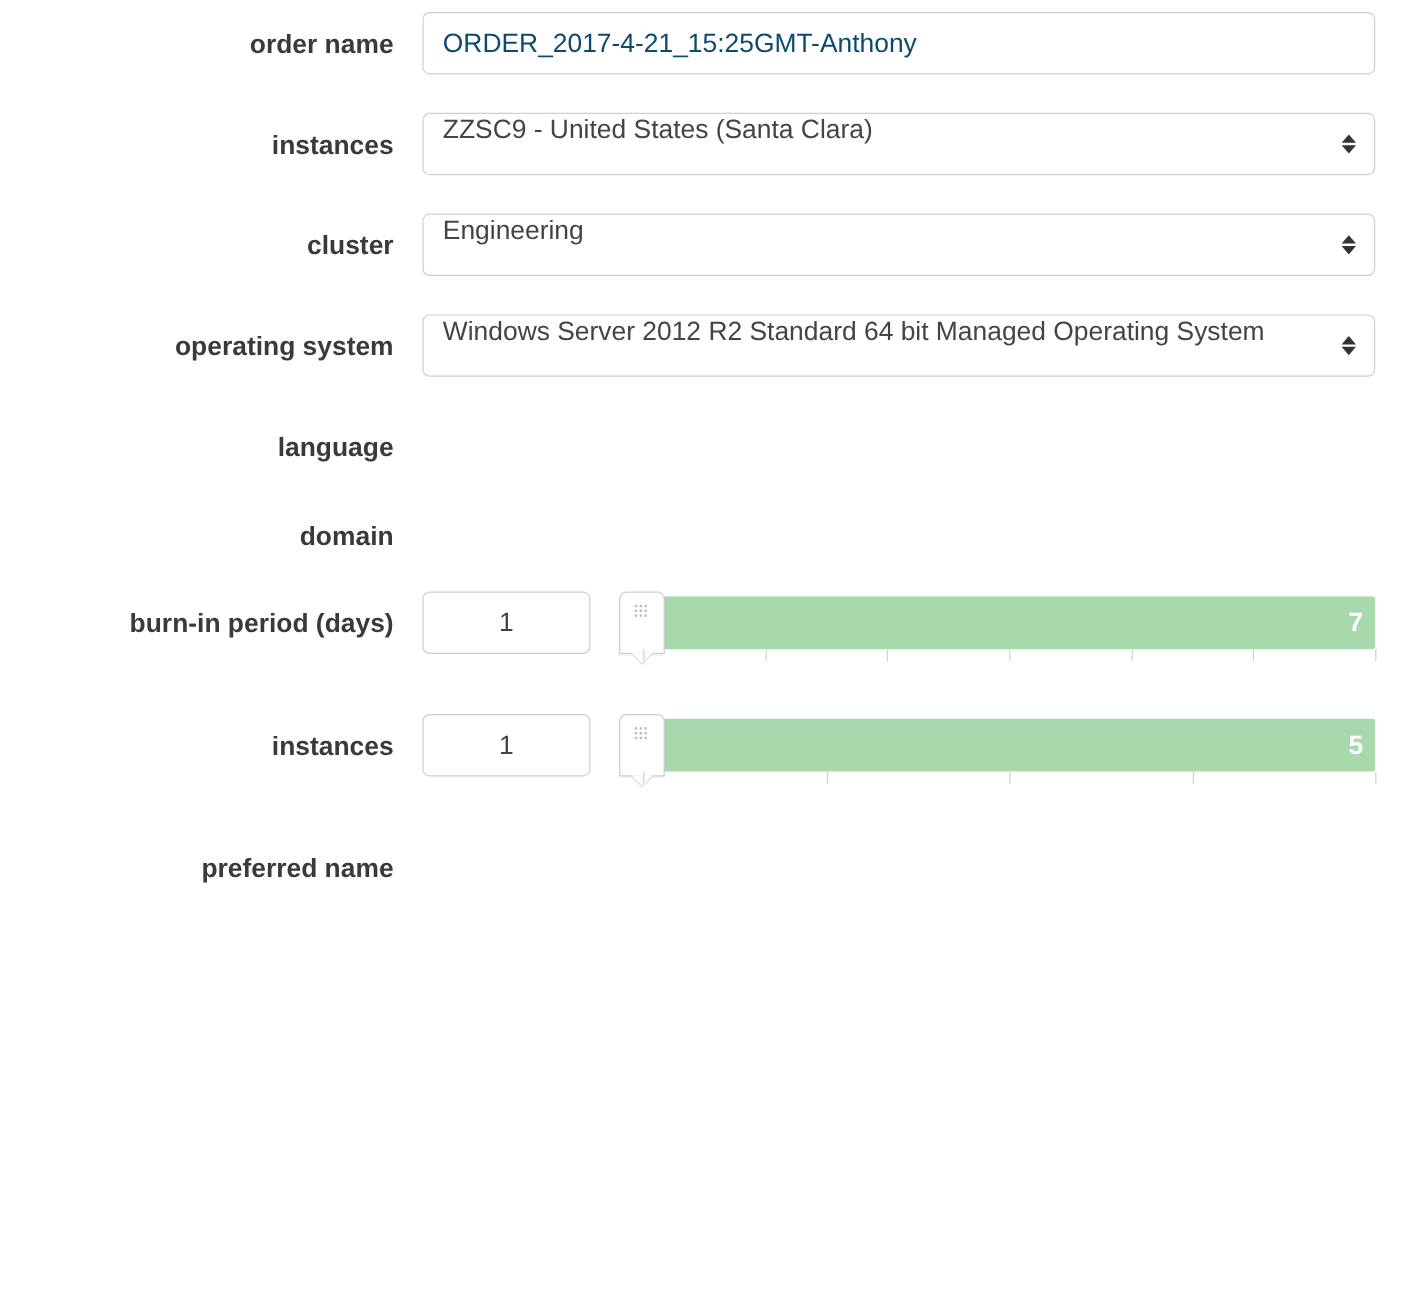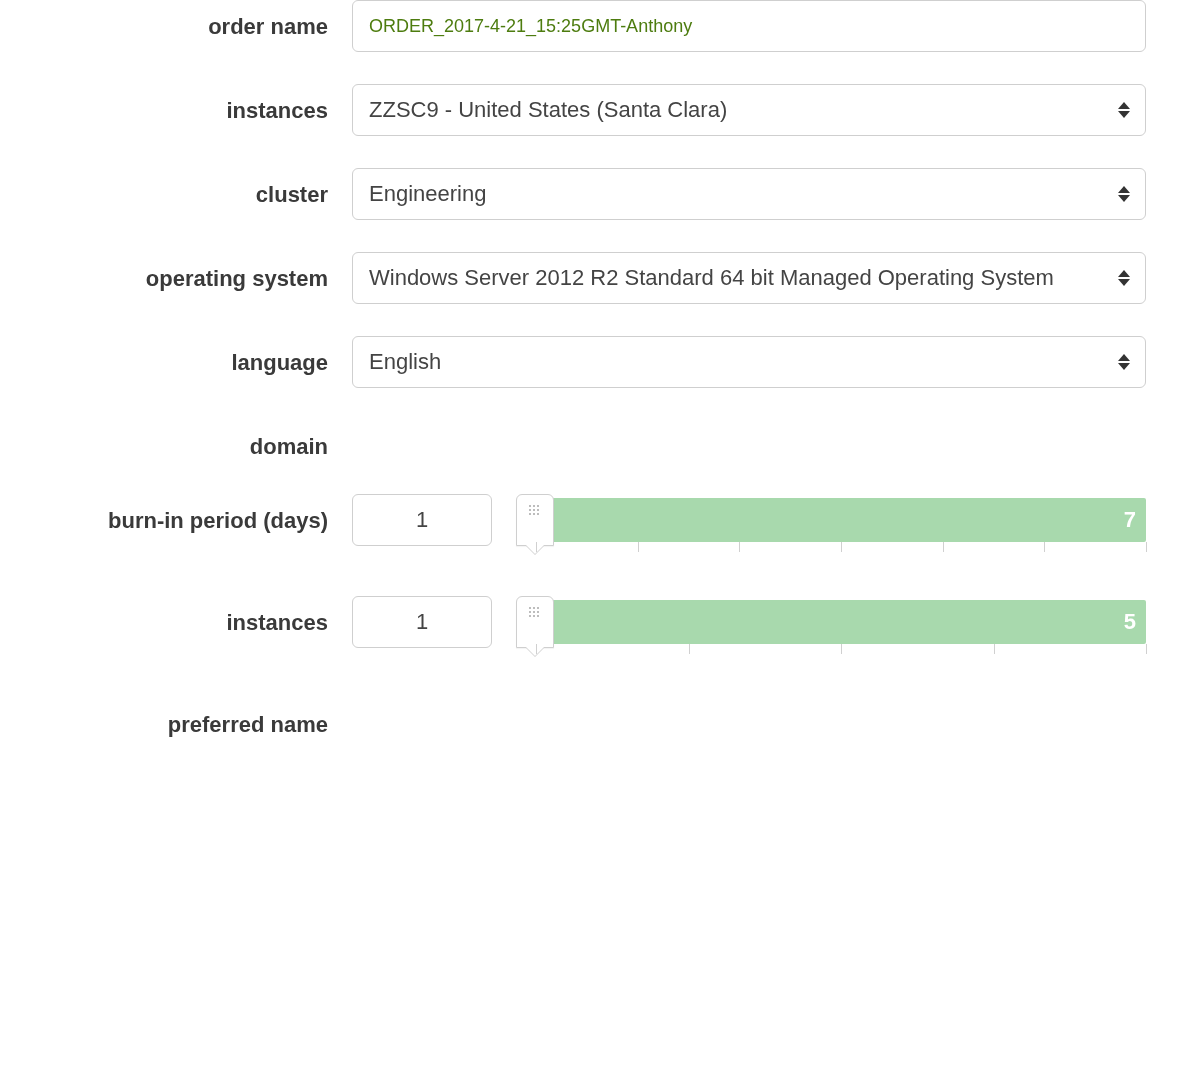--- a/index.html
+++ b/index.html
@@ -6,21 +6,21 @@
   html, body {
     margin: 0;
     padding: 0;
     font-family: -apple-system, BlinkMacSystemFont, "Segoe UI", Helvetica, Arial, sans-serif;
     font-size: 22px;
     color: #444;
     background: #fff;
   }
   .form {
     width: 1190px;
-    padding: 0 44px 40px 20px;
+    padding: 10px 44px 40px 20px;
   }
   .row {
     display: flex;
     align-items: flex-start;
     margin-bottom: 32px;
   }
   .label-col {
     width: 332px;
     flex: 0 0 332px;
     text-align: right;
@@ -33,39 +33,38 @@
   .ctrl-col {
     flex: 1 1 auto;
     min-width: 0;
   }
   .text-input {
     width: 100%;
     height: 52px;
     border: 1px solid #cfcfcf;
     border-radius: 6px;
     padding: 0 16px;
-    font-size: 18px;
-    color: #4d7c0f;
+    font-size: 22px;
+    color: #0c4a6e;
     background: #fff;
     outline: none;
   }
   .select-wrap {
     position: relative;
     width: 100%;
     height: 52px;
   }
   .select-face {
     width: 100%;
     height: 100%;
     border: 1px solid #cfcfcf;
     border-radius: 6px;
     background: #fff;
     padding: 0 46px 0 16px;
     display: flex;
-    align-items: center;
     cursor: pointer;
   }
   .select-text {
     white-space: nowrap;
     overflow: hidden;
     text-overflow: clip;
     flex: 1 1 auto;
     min-width: 0;
   }
   .select-caret {
@@ -238,31 +237,20 @@
         <span class="select-caret">
           <span class="caret-up"></span>
             <span class="caret-down"></span>
         </span>
       </div>
     </div>
   </div>
 
   <div class="row">
     <div class="label-col">language</div>
-    <div class="ctrl-col">
-      <div class="select-wrap">
-        <div class="select-face">
-          <span class="select-text">English</span>
-        </div>
-        <span class="select-caret">
-          <span class="caret-up"></span>
-            <span class="caret-down"></span>
-        </span>
-      </div>
-    </div>
   </div>
 
   <div class="row">
     <div class="label-col">domain</div>
   </div>
 
   <div class="row">
     <div class="label-col">burn-in period (days)</div>
     <div class="ctrl-col">
       <div class="slider-row">

